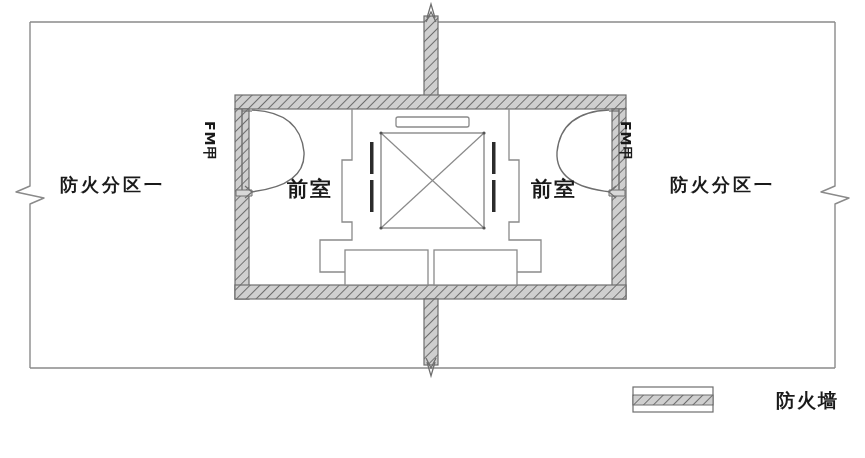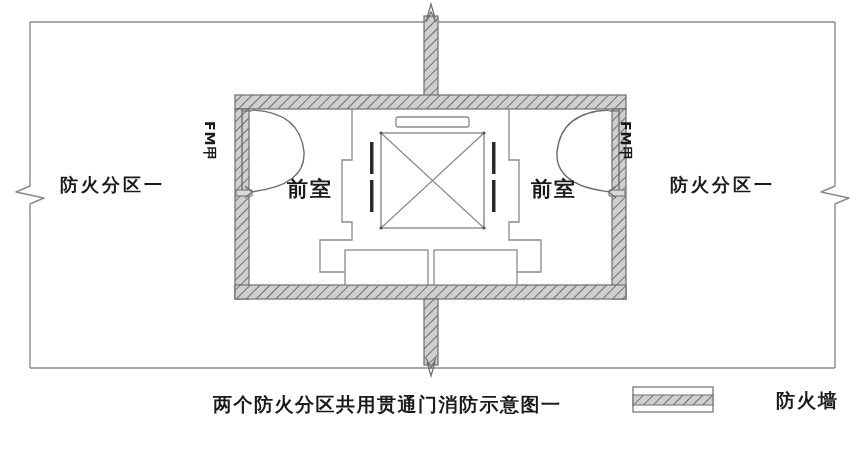--- a/index.html
+++ b/index.html
@@ -192,21 +192,20 @@
   <div class="cn-label zone-label" style="left:670px; top:173px;">防火分区一</div>
 
   <div class="cn-label room-label" style="left:287px; top:175px;">前室</div>
 
   <div class="cn-label room-label" style="left:531px; top:175px;">前室</div>
 
   <div class="cn-label door-label rot" style="left:218px; top:121px;">FM甲</div>
 
   <div class="cn-label door-label rot" style="left:634px; top:121px;">FM甲</div>
 
-  <div class="cn-label caption-label" style="left:213px; top:392px;">两个防火分区共用贯通门消防示意图一</div>
 
   <svg class="legend-swatch" style="left:632px; top:386px;" width="82" height="27">
     <rect x="1" y="1" width="80" height="25" fill="#ffffff" stroke="#6e6e6e" stroke-width="1.2"></rect>
     <rect x="1" y="9" width="80" height="10" fill="url(#wallHatch)" stroke="#6e6e6e" stroke-width="1"></rect>
   </svg>
 
   <div class="cn-label legend-label" style="left:729px; top:388px;padding-left:47px;">防火墙</div>
 
 </div>
 

